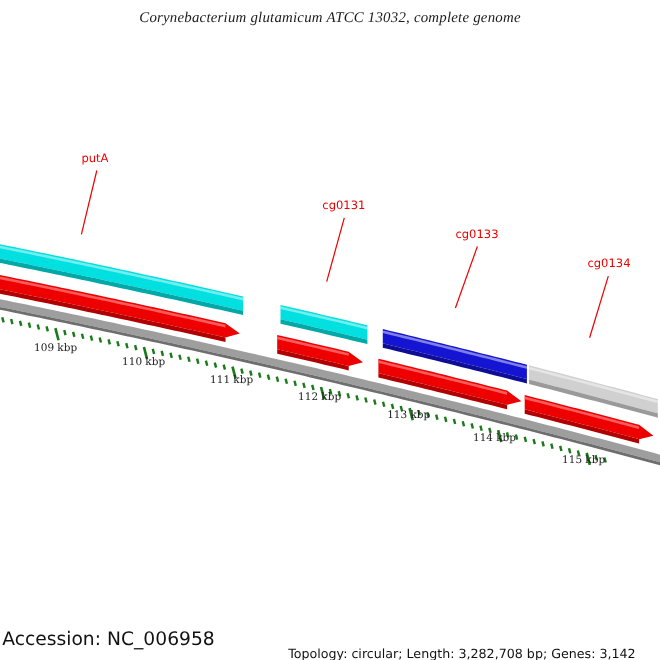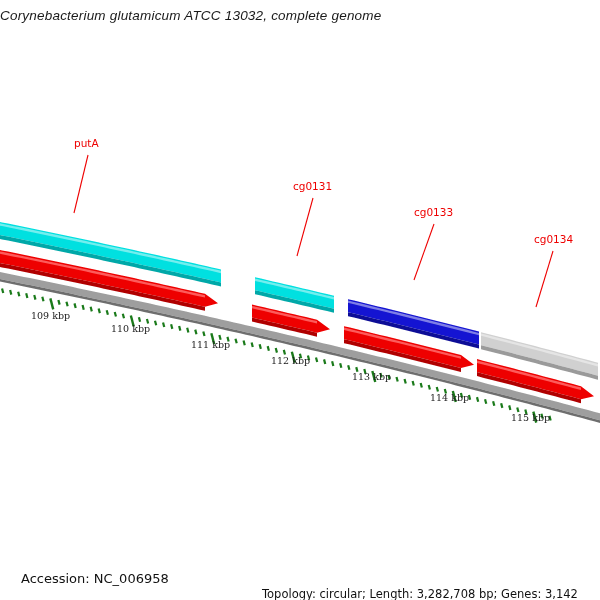--- a/index.html
+++ b/index.html
@@ -12,38 +12,39 @@
   }
   #viewer{
     position:absolute;
     left:0;top:0;
     width:600px;height:600px;
   }
   .title{
     position:absolute;
     left:0; top:8px;
     width:600px;
-    font-family:Liberation Sans, sans-serif;
+    text-align:center;
+    font-family:Liberation Serif, serif;
     font-style:italic;
     font-size:13.5px;
     color:#1a1a1a;
     letter-spacing:0.2px;
     white-space:nowrap;
   }
   .statusbar{
     position:absolute;
     left:0; top:571px;
     width:600px;
     height:24px;
   }
   .status-left{
     position:absolute;
-    left:21px; top:0;
+    left:2px; top:0;
     font-family:"DejaVu Sans", sans-serif;
-    font-size:13px;
+    font-size:17px;
     color:#111;
     white-space:nowrap;
   }
   .status-right{
     position:absolute;
     left:262px; top:16px;
     font-family:"DejaVu Sans", sans-serif;
     font-size:11.5px;
     color:#111;
     white-space:nowrap;

